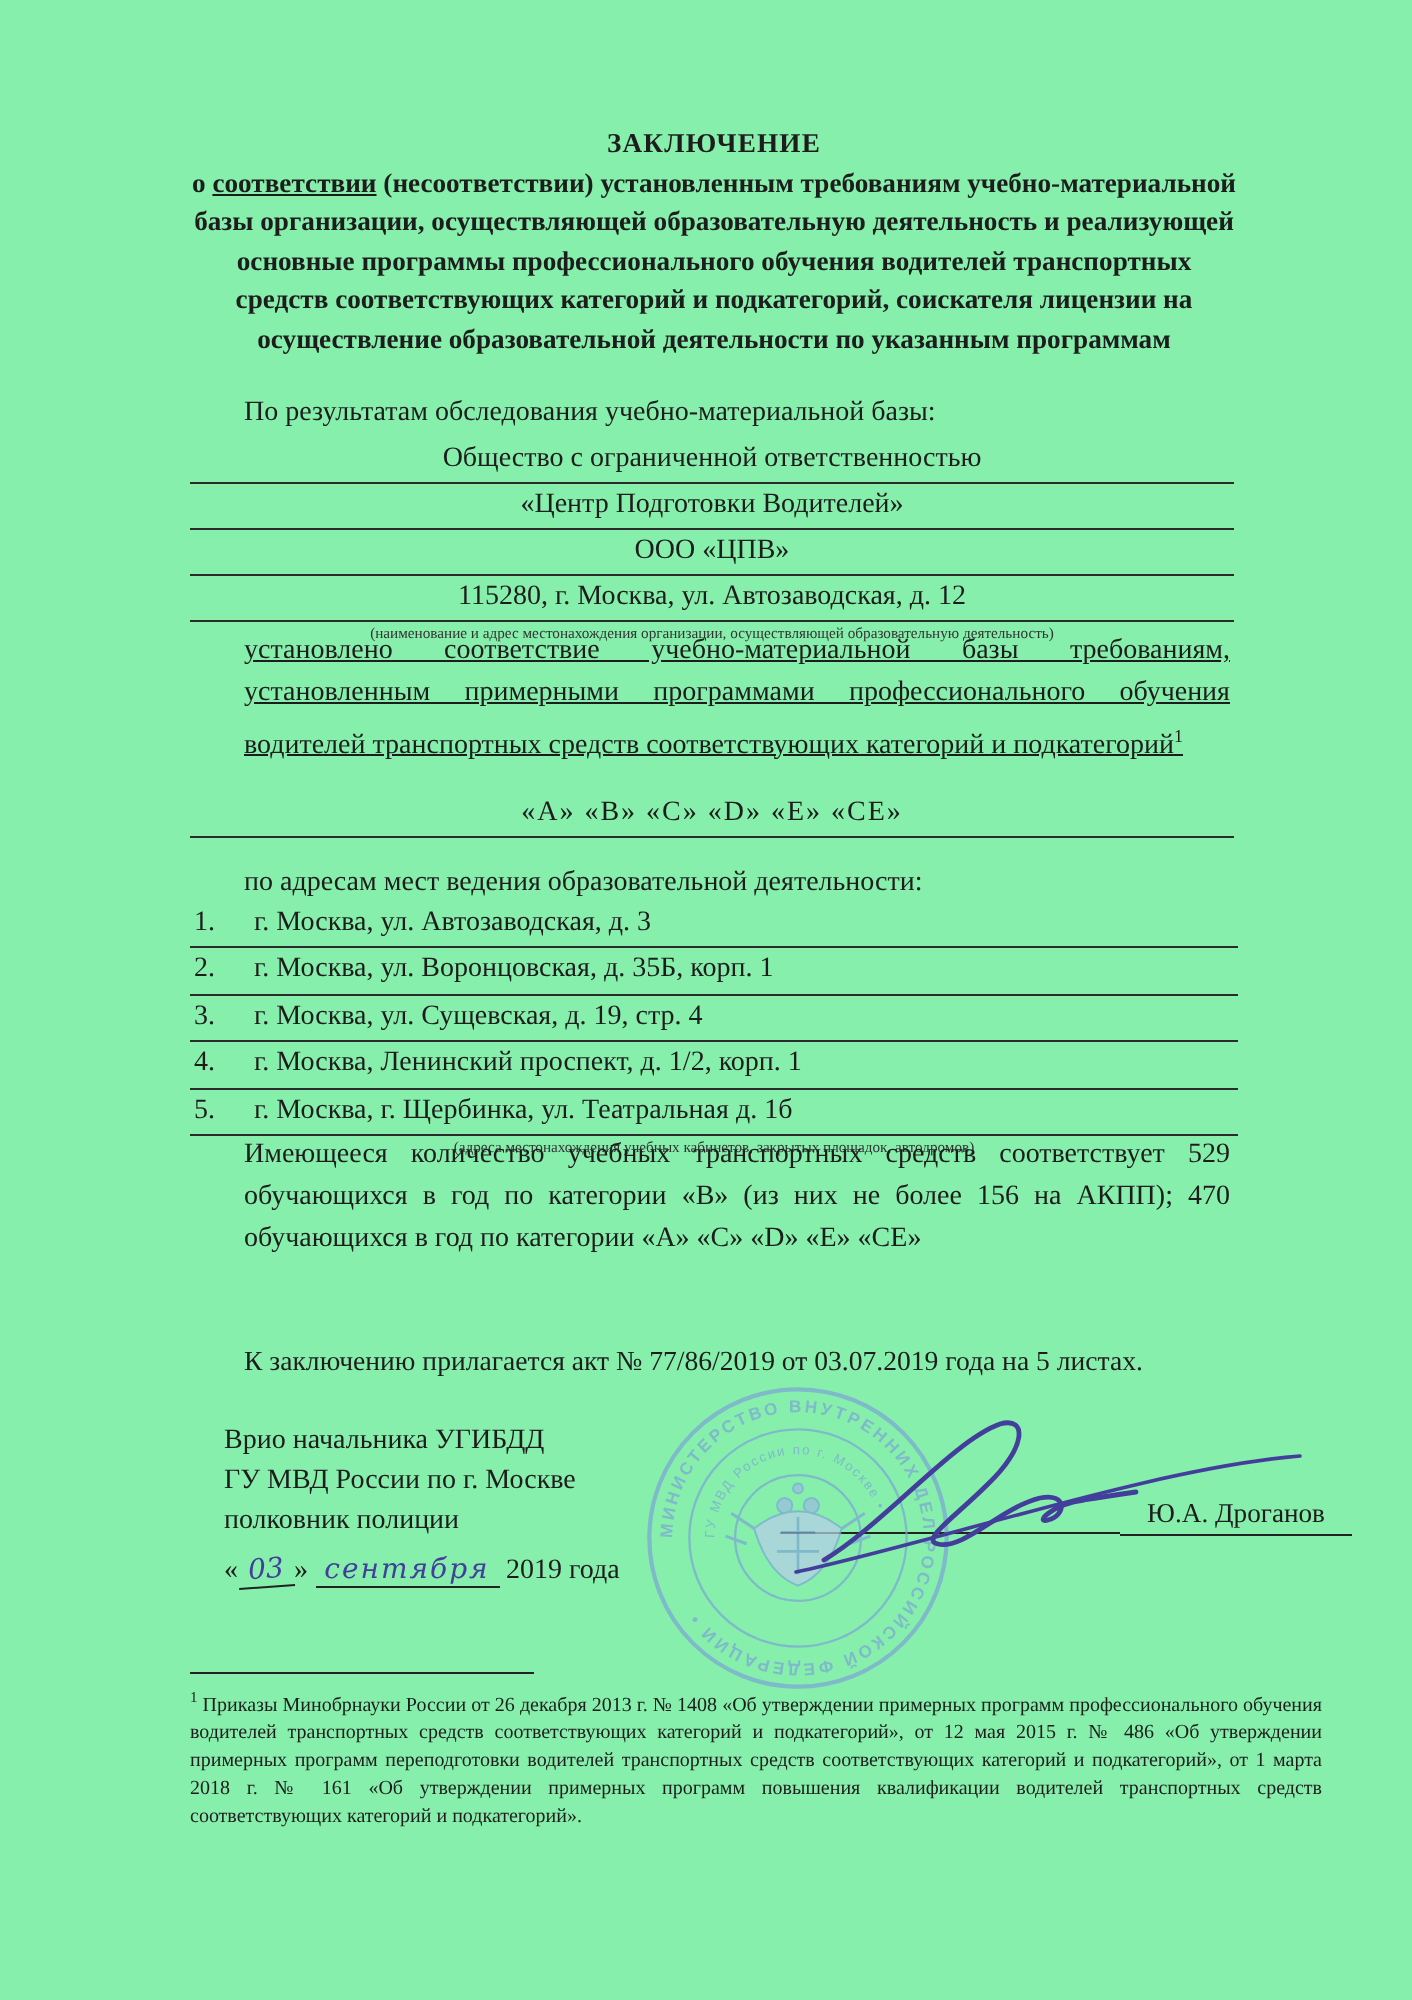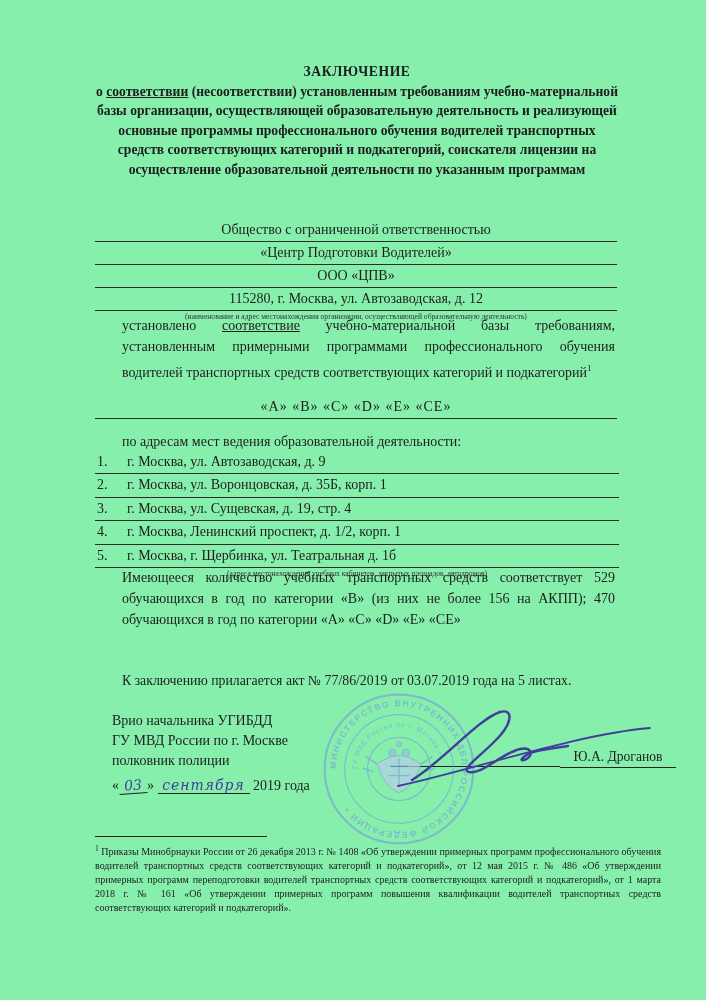--- a/index.html
+++ b/index.html
@@ -11,21 +11,21 @@
     font-weight:bold;font-size:13.6px;line-height:19.5px;}
   .title-heading{letter-spacing:0.6px;}
   .u{text-decoration:underline;}
   .intro-line{position:absolute;top:199px;left:122px;width:494px;font-size:14px;}
   .org-block{position:absolute;top:219px;left:95px;width:522px;}
   .row-underline{border-bottom:1px solid #2b2b2b;text-align:center;font-size:14px;
     height:22px;line-height:21px;}
   .caption{font-size:7.6px;color:#333;text-align:center;margin-top:1px;line-height:9px;}
   .para{position:absolute;left:122px;width:493px;font-size:14px;line-height:20.8px;
     text-align:justify;}
-  .compliance{top:316px;}
+  .compliance{top:316px;text-decoration:underline;}
   .cat-block{position:absolute;top:396px;left:95px;width:522px;}
   .cat-row{letter-spacing:1px;font-weight:normal;}
   .addr-intro{position:absolute;top:434px;left:122px;width:494px;font-size:14px;}
   .addr-block{position:absolute;top:451px;left:95px;width:524px;}
   .addr-row{display:flex;border-bottom:1px solid #2b2b2b;font-size:14px;height:22.4px;
     line-height:21px;text-align:left;}
   .addr-num{width:30px;flex:0 0 30px;padding-left:2px;}
   .capacity{top:568px;}
   .validity-line{position:absolute;top:637px;left:122px;width:494px;font-size:14px;}
   .act-line{position:absolute;top:673px;left:122px;width:494px;font-size:13.8px;}
@@ -53,41 +53,42 @@
 </head>
 <body>
 
 <div class="page">
 
   <div class="title-block">
     <div class="title-heading">ЗАКЛЮЧЕНИЕ</div>
     <div><span>о </span><span class="u">соответствии</span><span> (несоответствии) установленным требованиям учебно-материальной базы организации, осуществляющей образовательную деятельность и реализующей основные программы профессионального обучения водителей транспортных средств соответствующих категорий и подкатегорий, соискателя лицензии на осуществление образовательной деятельности по указанным программам</span></div>
   </div>
 
+  <div class="intro-line">По результатам обследования учебно-материальной базы:</div>
 
   <div class="org-block">
     <div class="row-underline">Общество с ограниченной ответственностью</div>
     <div class="row-underline">«Центр Подготовки Водителей»</div>
     <div class="row-underline">ООО «ЦПВ»</div>
     <div class="row-underline">115280, г. Москва, ул. Автозаводская, д. 12</div>
     <div class="caption">(наименование и адрес местонахождения организации, осуществляющей образовательную деятельность)</div>
   </div>
 
   <div class="para compliance"><span>установлено </span><span class="u">соответствие</span><span> учебно-материальной базы требованиям, установленным примерными программами профессионального обучения водителей транспортных средств соответствующих категорий и подкатегорий</span><sup>1</sup></div>
 
   <div class="cat-block">
     <div class="row-underline cat-row">«А» «В» «С» «D» «Е» «СЕ»</div>
   </div>
 
   <div class="addr-intro">по адресам мест ведения образовательной деятельности:</div>
 
   <div class="addr-block">
     <div class="addr-row">
         <span class="addr-num">1.</span>
-        <span>г. Москва, ул. Автозаводская, д. 9</span>
+        <span>г. Москва, ул. Автозаводская, д. 3</span>
       </div>
     <div class="addr-row">
         <span class="addr-num">2.</span>
         <span>г. Москва, ул. Воронцовская, д. 35Б, корп. 1</span>
       </div>
     <div class="addr-row">
         <span class="addr-num">3.</span>
         <span>г. Москва, ул. Сущевская, д. 19, стр. 4</span>
       </div>
     <div class="addr-row">

